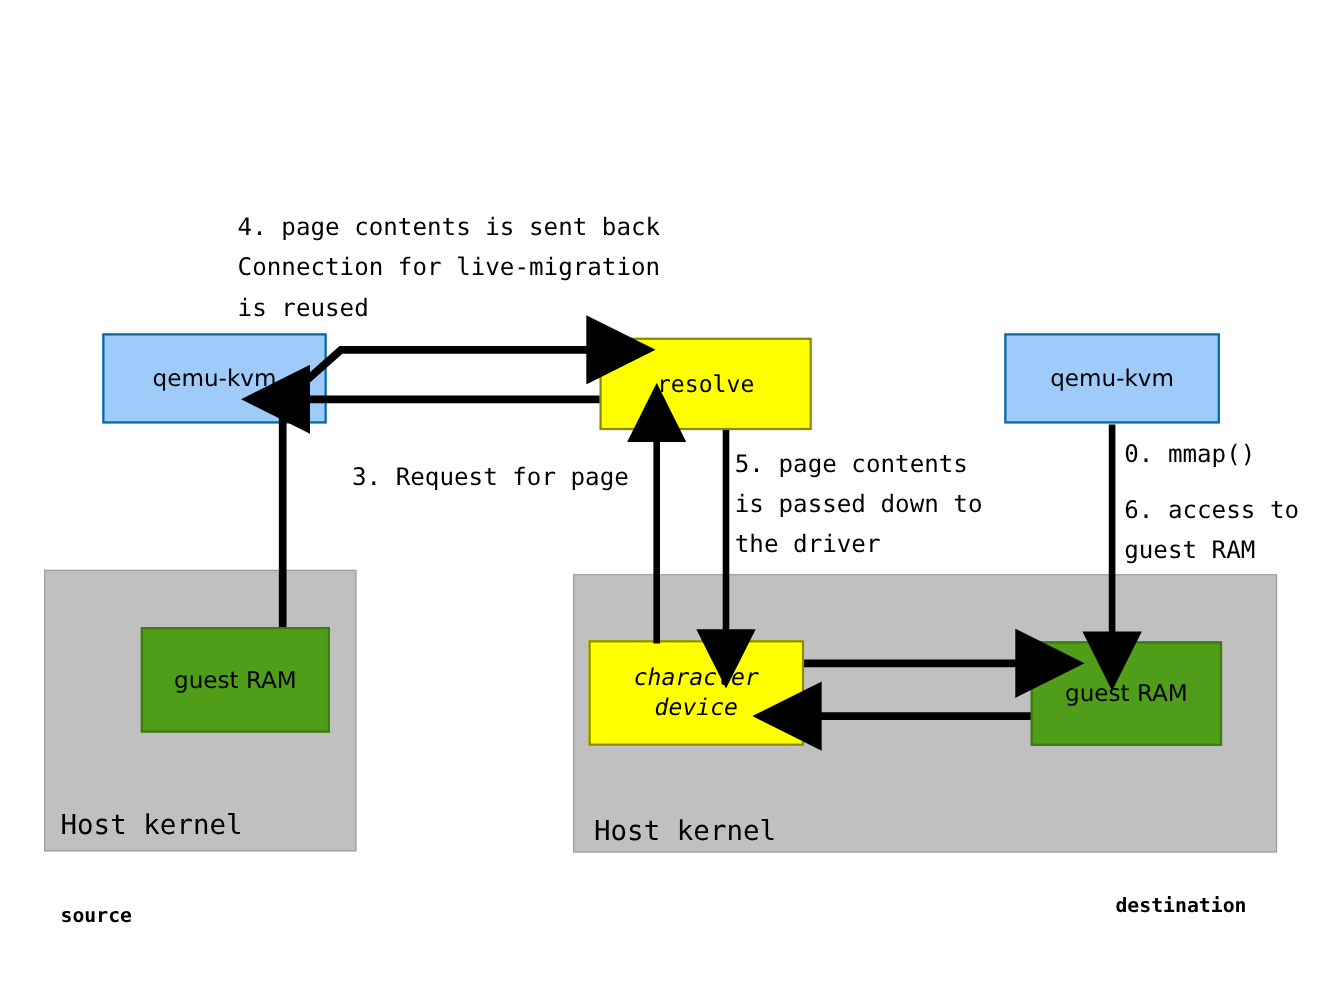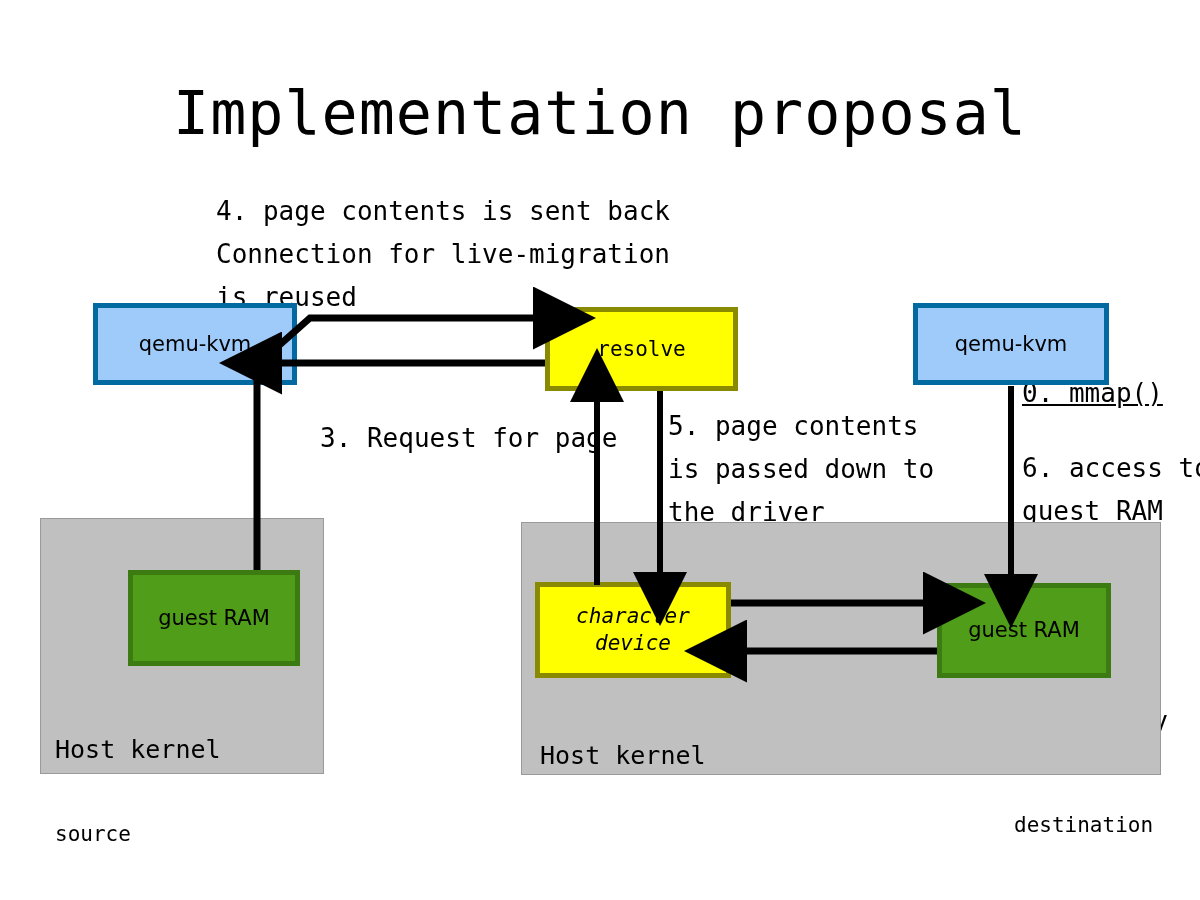--- a/index.html
+++ b/index.html
@@ -16,21 +16,21 @@
     text-align:center;
     font-size:60px;
     letter-spacing:1px;
     color:#000;
     font-family:"DejaVu Sans Mono","Liberation Mono",monospace;
     white-space:nowrap;
   }
   .box{
     position:absolute;
     box-sizing:border-box;
-    border:5px solid #0369a1;
+    border:2px solid #0369a1;
     display:flex;
     align-items:center;
     justify-content:center;
     text-align:center;
     color:#000;
     font-size:21px;
     line-height:1.28;
     font-family:"DejaVu Sans","Liberation Sans",sans-serif;
   }
   .box.mono{font-family:"DejaVu Sans Mono","Liberation Mono",monospace;}
@@ -42,57 +42,56 @@
   }
   .kernel-label{
     position:absolute;
     font-size:25px;
     color:#000;
     font-family:"DejaVu Sans Mono","Liberation Mono",monospace;
     white-space:nowrap;
   }
   .note{
     position:absolute;
-    font-size:26px;
+    font-size:22px;
     line-height:1.65;
     color:#000;
     white-space:pre;
     font-family:"DejaVu Sans Mono","Liberation Mono",monospace;
   }
   .foot{
     position:absolute;
-    font-size:21px;
+    font-size:18px;
     color:#000;
-    font-weight:normal;
+    font-weight:bold;
     font-family:"DejaVu Sans Mono","Liberation Mono",monospace;
     white-space:nowrap;
   }
   svg.arrows{
     position:absolute;left:0;top:0;width:1200px;height:900px;
     pointer-events:none;
   }
   .qemu{background:#9fcbfb;}
   .yellow{background:#ffff00;border-color:#8a8a00;}
   .green{background:#4f9d19;border-color:#3c7a12;}
 </style>
 </head>
 <body>
 
 <div id="canvas">
 
-  <div class="title">Implementation proposal</div>
 
   <div class="note" style="left:216px;top:190px;">4. page contents is sent back
 Connection for live-migration
 is reused</div>
   <div class="note" style="left:320px;top:417px;text-align:right;">3. Request for page</div>
   <div class="note" style="left:668px;top:405px;">5. page contents
 is passed down to
 the driver</div>
-  <div class="note" style="left:1022px;top:372px;text-decoration:underline;">0. mmap()</div>
+  <div class="note" style="left:1022px;top:396px;">0. mmap()</div>
   <div class="note" style="left:1022px;top:447px;">6. access to
 guest RAM</div>
   <div class="note" style="left:706px;top:548px;">6. resolve page fault</div>
   <div class="note" style="left:761px;top:663px;">vma::fault</div>
   <div class="note" style="left:761px;top:700px;">2. page fault is hooked by
 Character device.</div>
 
   <div class="kernel" style="left:40px;top:518px;width:284px;height:256px;"></div>
   <div class="kernel-label" style="left:55px;top:735px;">Host kernel</div>
 

